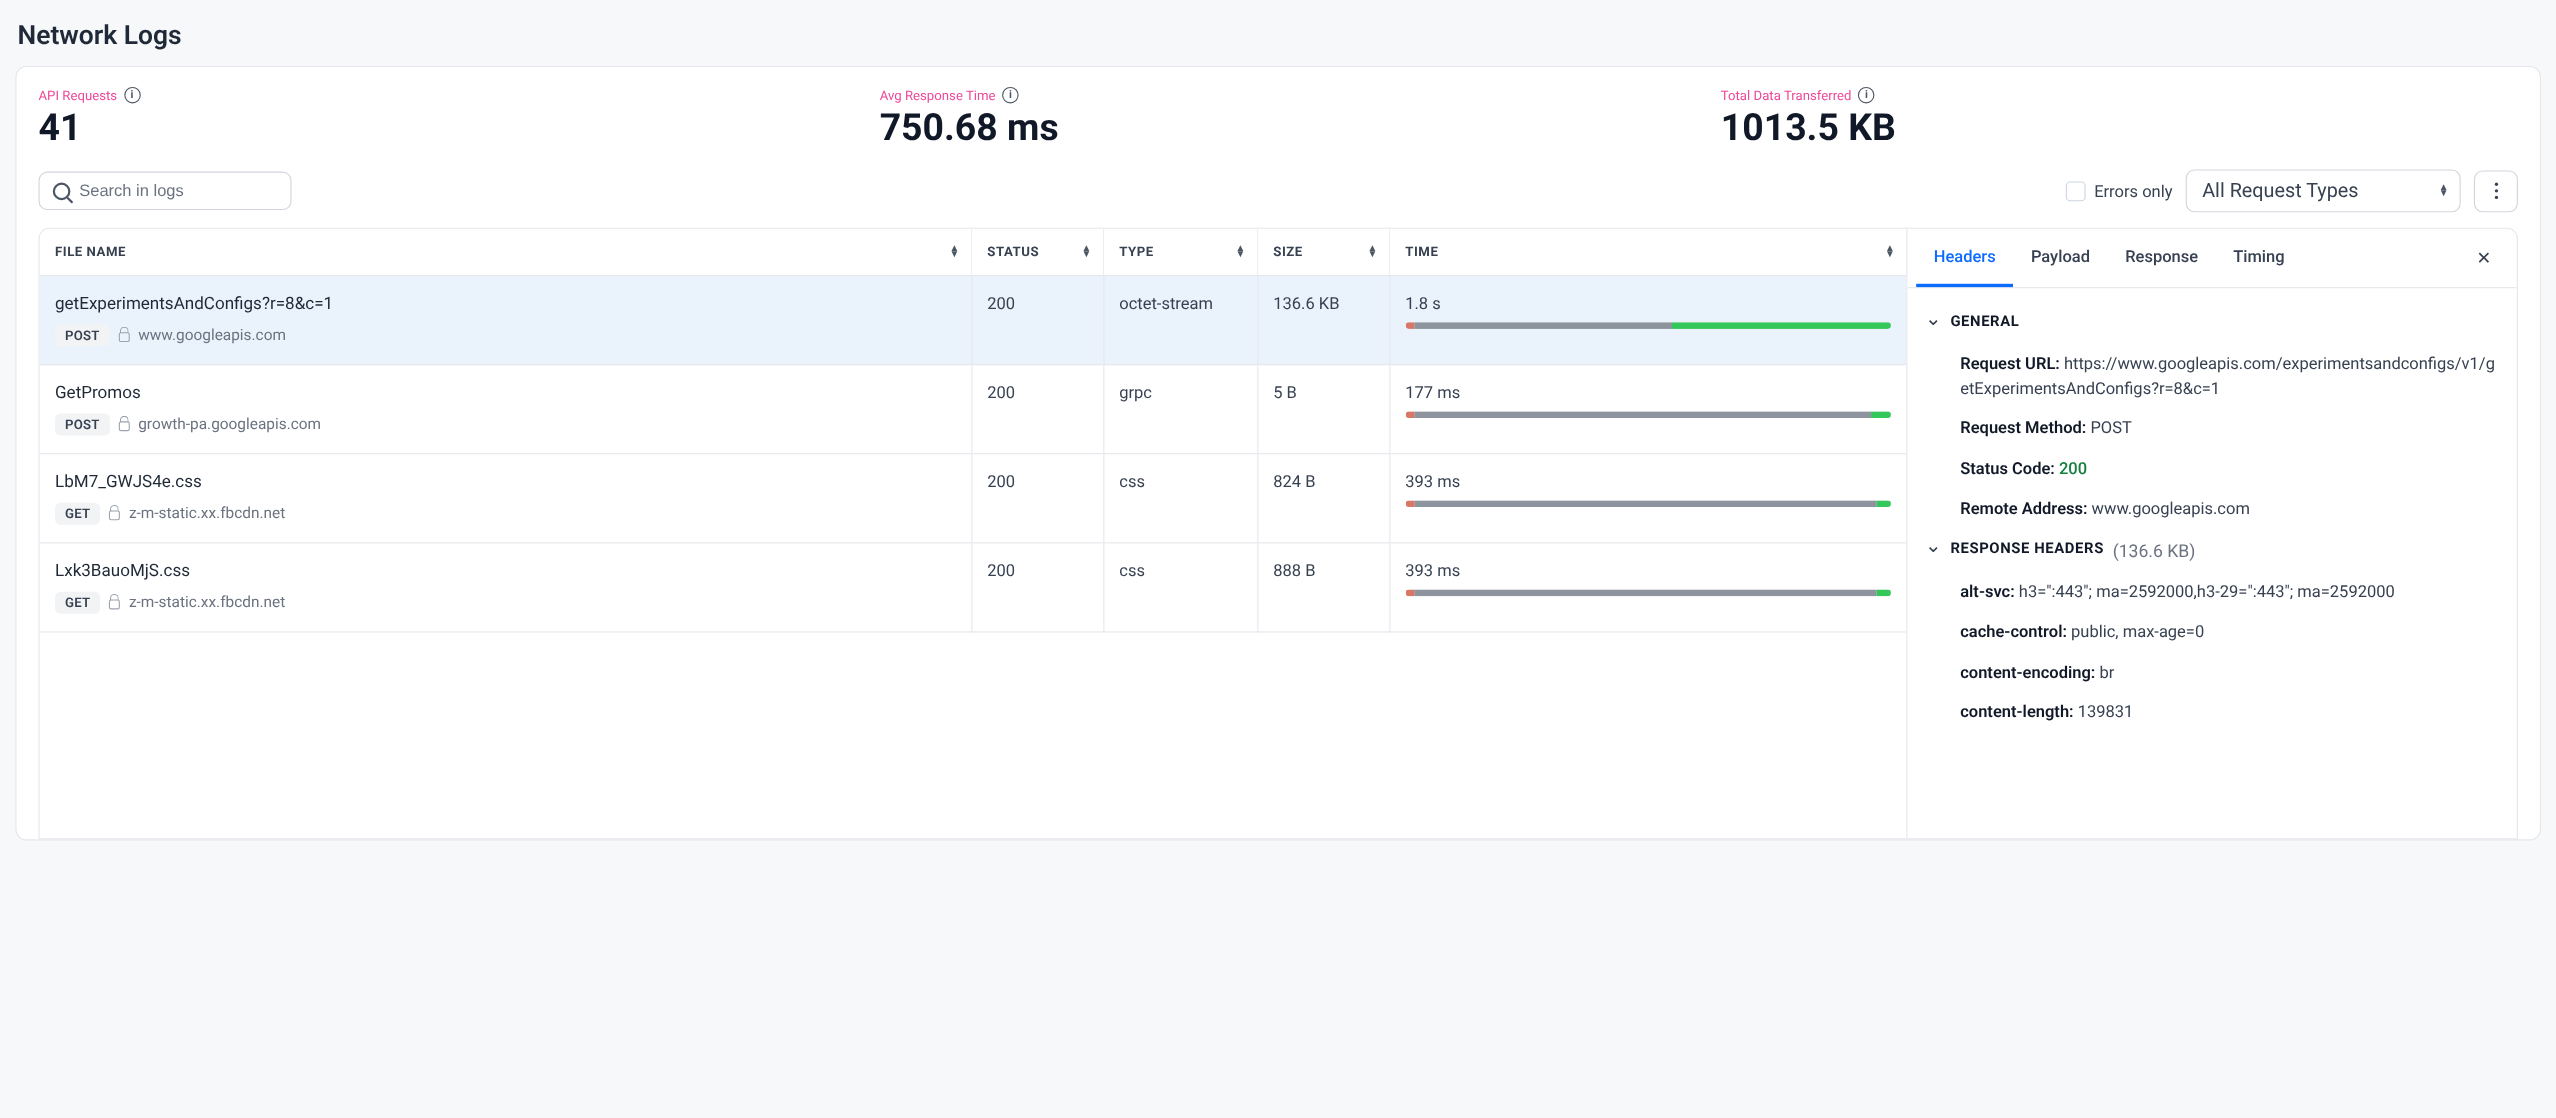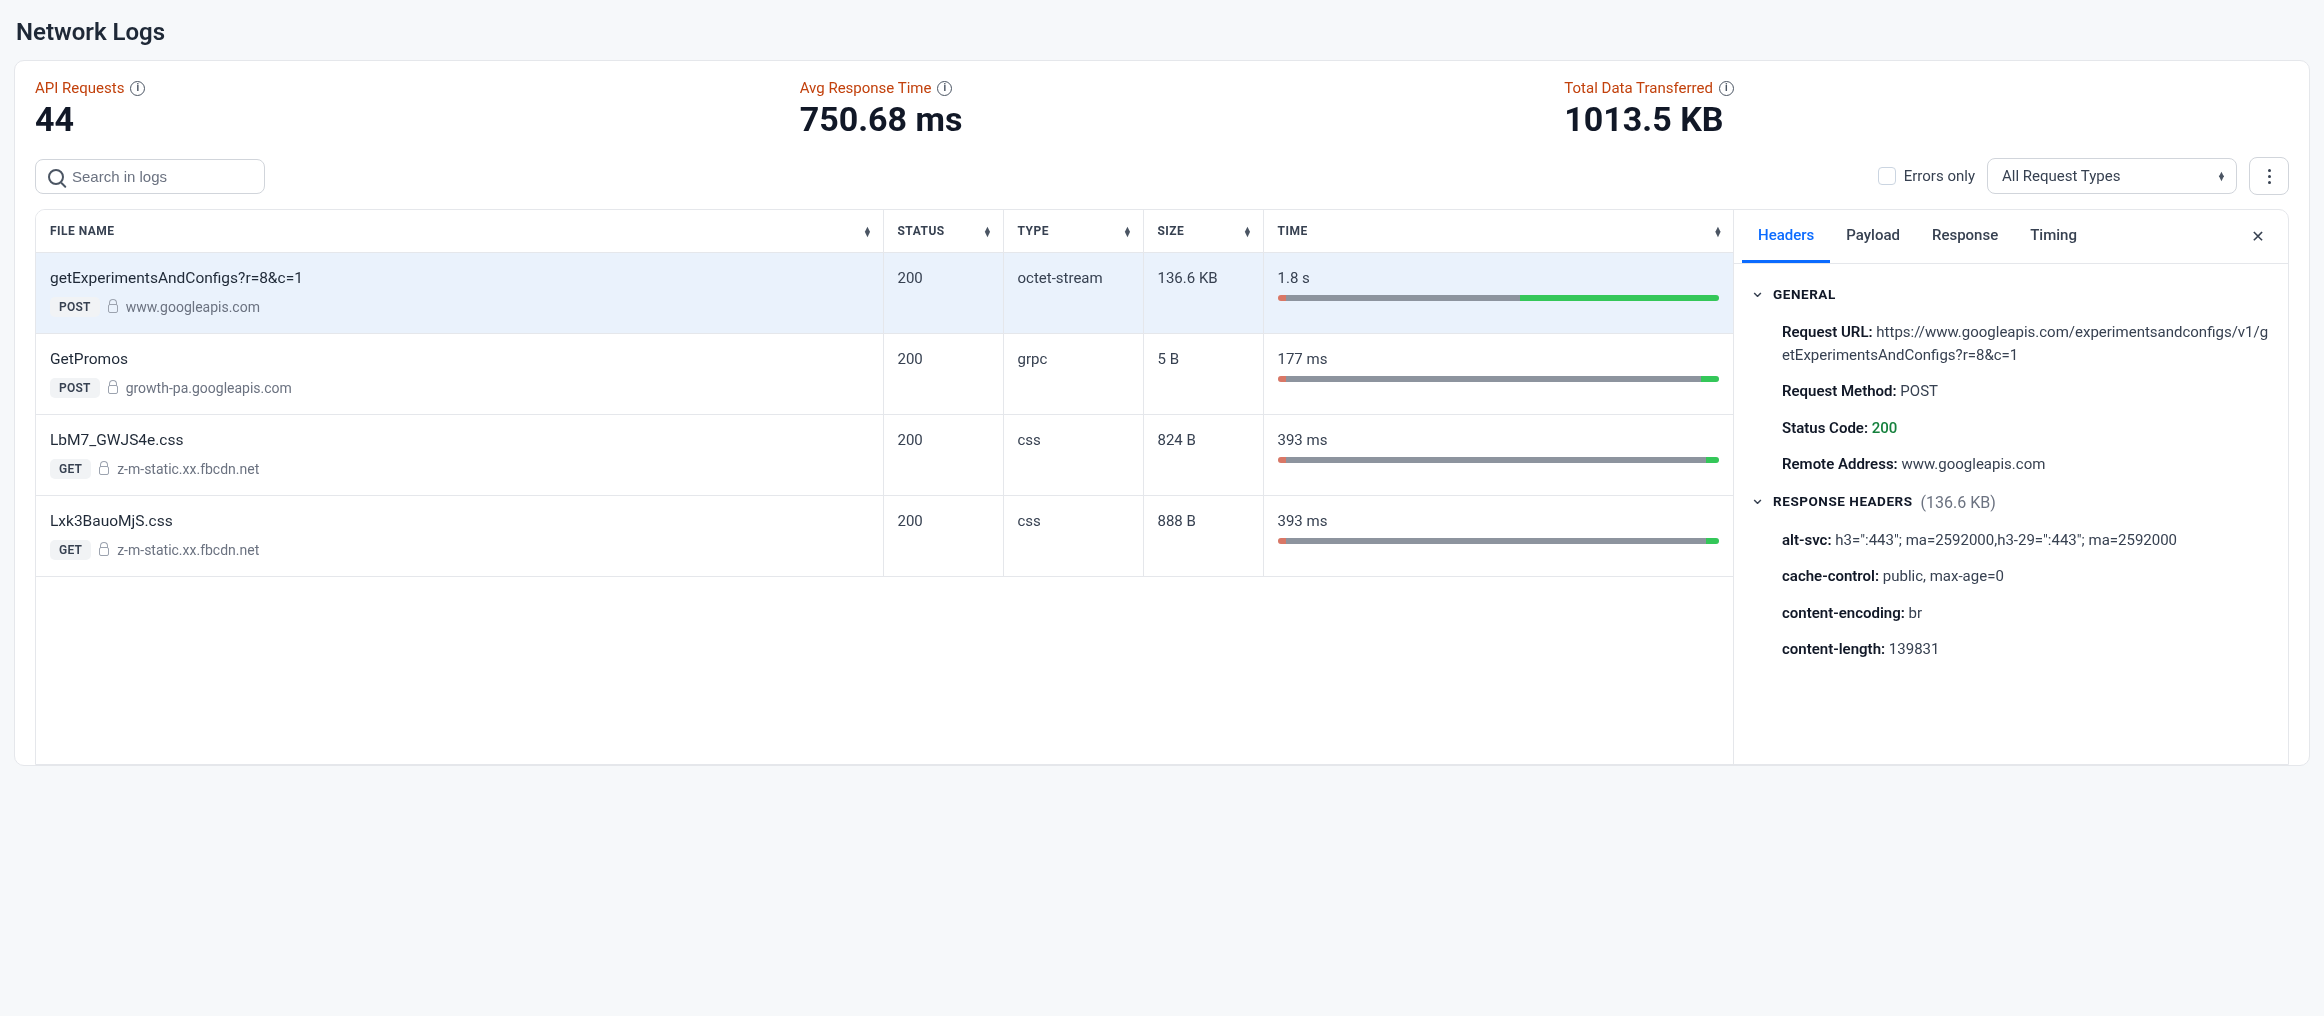--- a/index.html
+++ b/index.html
@@ -28,22 +28,22 @@
     gap: 40px;
     margin-bottom: 18px;
   }
   .metric {
     flex: 1;
   }
   .metric-label {
     display: flex;
     align-items: center;
     gap: 6px;
-    font-size: 15px;
-    color: #c2410c;
+    font-size: 12px;
+    color: #ec4899;
   }
   .metric-value {
     font-size: 34px;
     font-weight: 700;
     color: #111827;
     margin-top: 2px;
   }
   .info-icon {
     width: 15px; height: 15px;
     border: 1.3px solid #4b5563;
@@ -112,21 +112,21 @@
     border-radius: 4px;
   }
   .select-box {
     display: flex;
     align-items: center;
     justify-content: space-between;
     border: 1px solid #d1d5db;
     border-radius: 8px;
     padding: 8px 10px 8px 14px;
     min-width: 250px;
-    font-size: 15px;
+    font-size: 18px;
     color: #374151;
     cursor: pointer;
   }
   .chevrons {
     display: flex;
     flex-direction: column;
     gap: 0px;
     line-height: 0.5;
     font-size: 9px;
     color: #4b5563;
@@ -341,21 +341,21 @@
 <h1 class="page-title">Network Logs</h1>
 
 <div class="card">
 
   <div class="metrics-row">
     <div class="metric">
       <div class="metric-label">
         <span>API Requests</span>
         <span class="info-icon"></span>
       </div>
-      <div class="metric-value">44</div>
+      <div class="metric-value">41</div>
     </div>
     <div class="metric">
       <div class="metric-label">
         <span>Avg Response Time</span>
         <span class="info-icon"></span>
       </div>
       <div class="metric-value">750.68 ms</div>
     </div>
     <div class="metric">
       <div class="metric-label">

